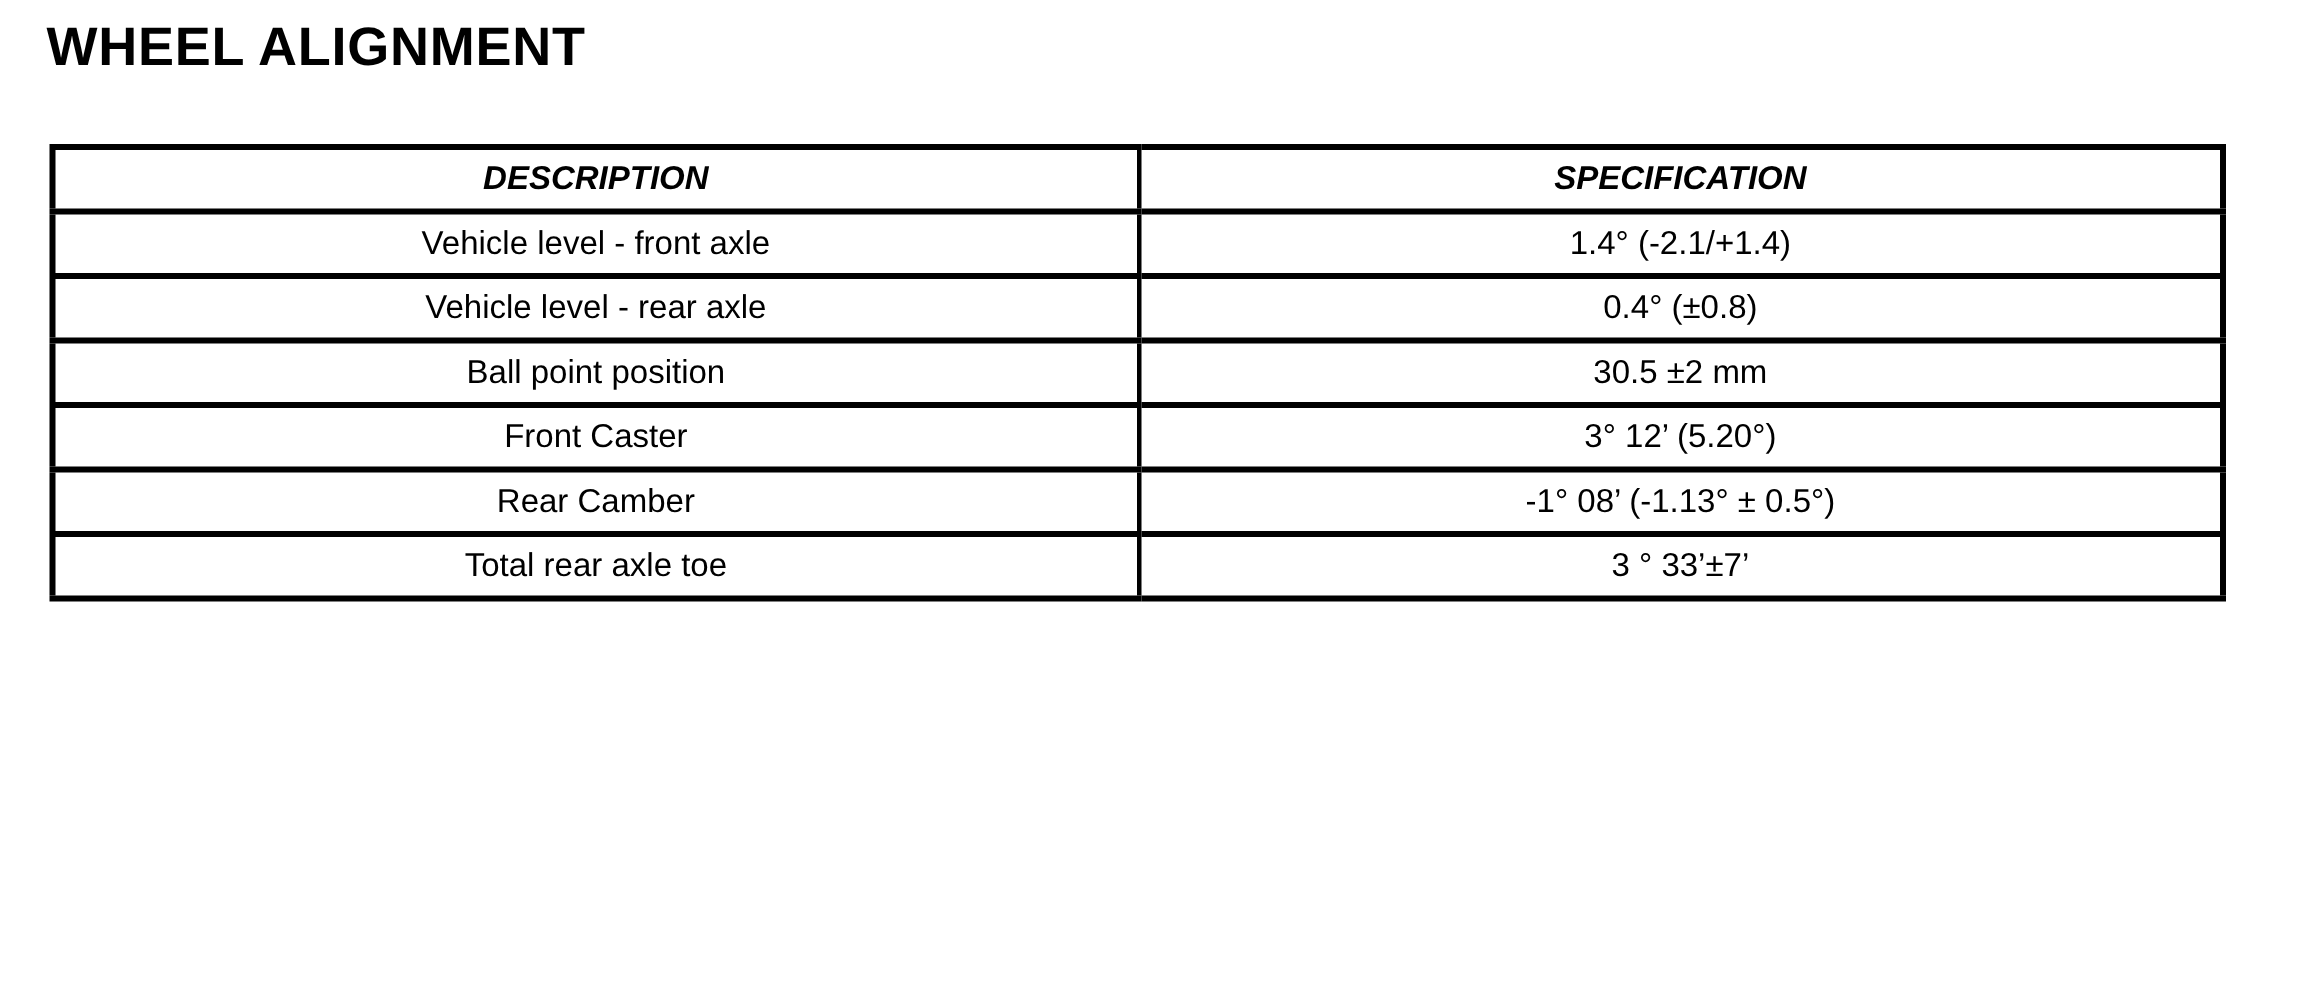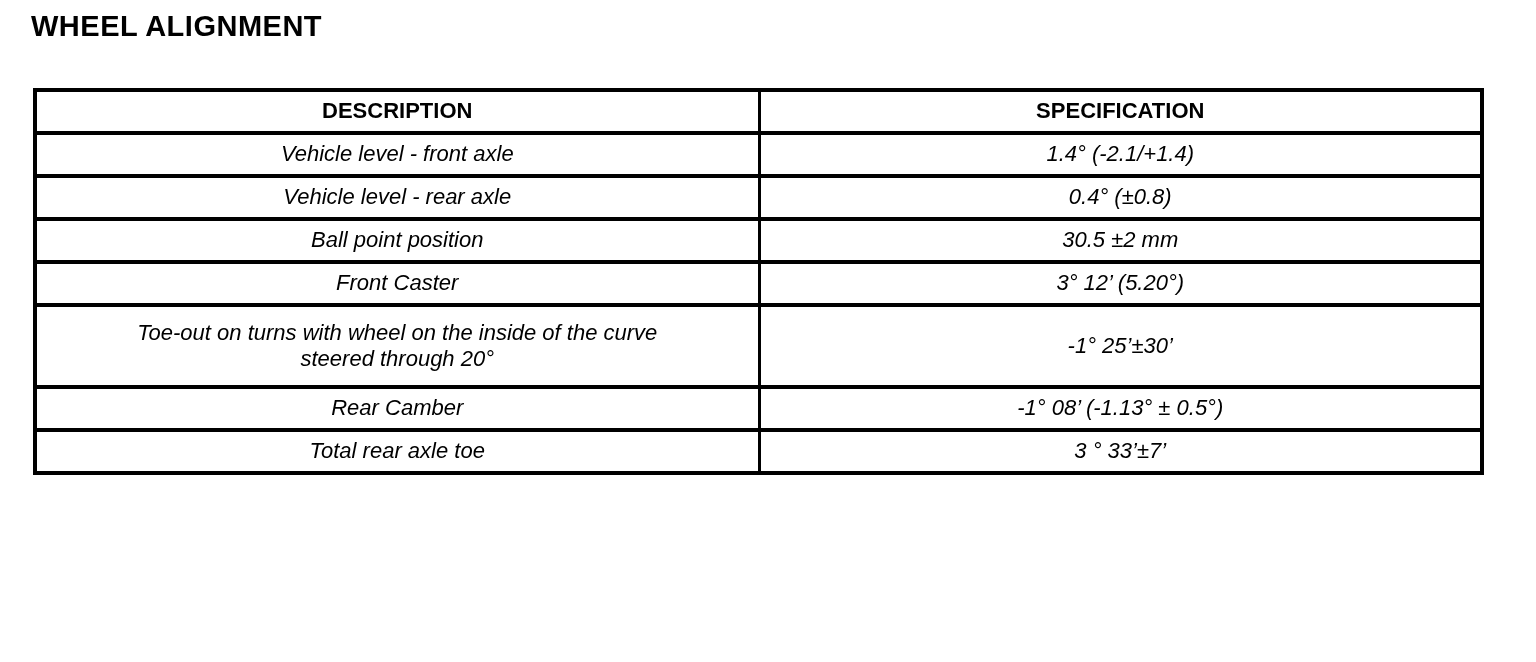--- a/index.html
+++ b/index.html
@@ -10,21 +10,21 @@
   body {
     width: 1536px;
     height: 662px;
     overflow: hidden;
     font-family: "Liberation Sans", sans-serif;
     color: #000000;
   }
   .page-title {
     font-family: "Liberation Sans", sans-serif;
     font-weight: bold;
-    font-size: 29px;
+    font-size: 36px;
     line-height: 1.1;
     margin: 11px 0 0 31px;
     letter-spacing: 0.5px;
   }
   table.spec-table {
     border-collapse: collapse;
     table-layout: fixed;
     width: 1447px;
     margin: 45px 0 0 33px;
     border: 4px solid #000000;
@@ -38,25 +38,25 @@
     vertical-align: middle;
     font-size: 22px;
     line-height: 1.2;
     padding: 0 10px;
     box-sizing: border-box;
     overflow: hidden;
   }
   .spec-table th {
     height: 43px;
     font-weight: bold;
+    font-style: italic;
   }
   .spec-table td {
     height: 43px;
     font-weight: normal;
-    font-style: italic;
   }
   .spec-table col.col-desc  { width: 724px; }
   .spec-table col.col-spec  { width: 723px; }
   .spec-table tr.row-tall td {
     height: 82px;
     padding: 10px 20px;
   }
   .spec-table td.desc-cell {
     white-space: pre-line;
   }
@@ -87,25 +87,20 @@
       <td class="spec-cell">0.4° (±0.8)</td>
     </tr>
     <tr>
       <td class="desc-cell">Ball point position</td>
       <td class="spec-cell">30.5 ±2 mm</td>
     </tr>
     <tr>
       <td class="desc-cell">Front Caster</td>
       <td class="spec-cell">3° 12’ (5.20°)</td>
     </tr>
-    <tr class="row-tall">
-      <td class="desc-cell">Toe-out on turns with wheel on the inside of the curve
-steered through 20°</td>
-      <td class="spec-cell">-1° 25’±30’</td>
-    </tr>
     <tr>
       <td class="desc-cell">Rear Camber</td>
       <td class="spec-cell">-1° 08’ (-1.13° ± 0.5°)</td>
     </tr>
     <tr>
       <td class="desc-cell">Total rear axle toe</td>
       <td class="spec-cell">3 ° 33’±7’</td>
     </tr>
   </tbody>
 </table>

